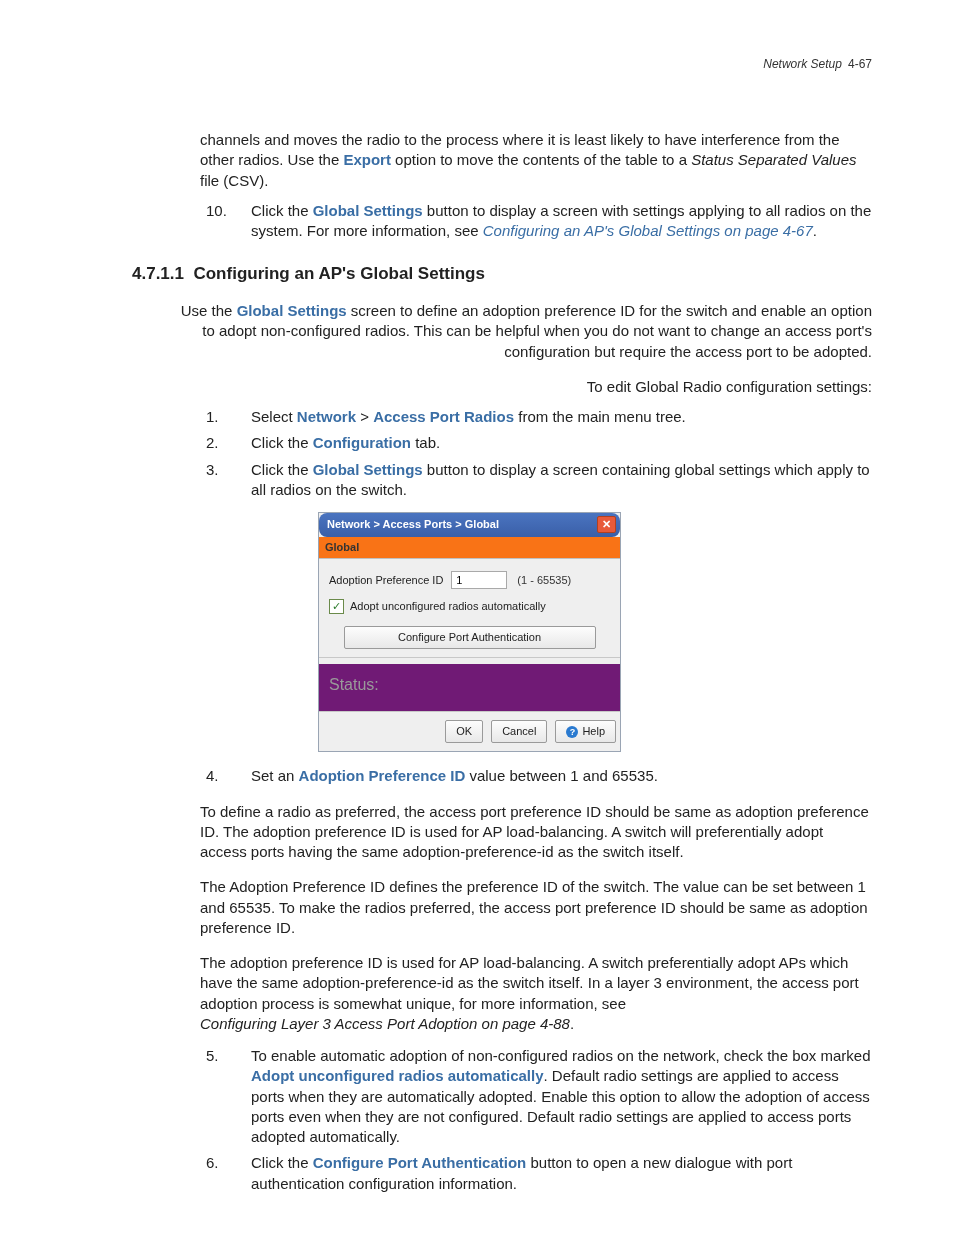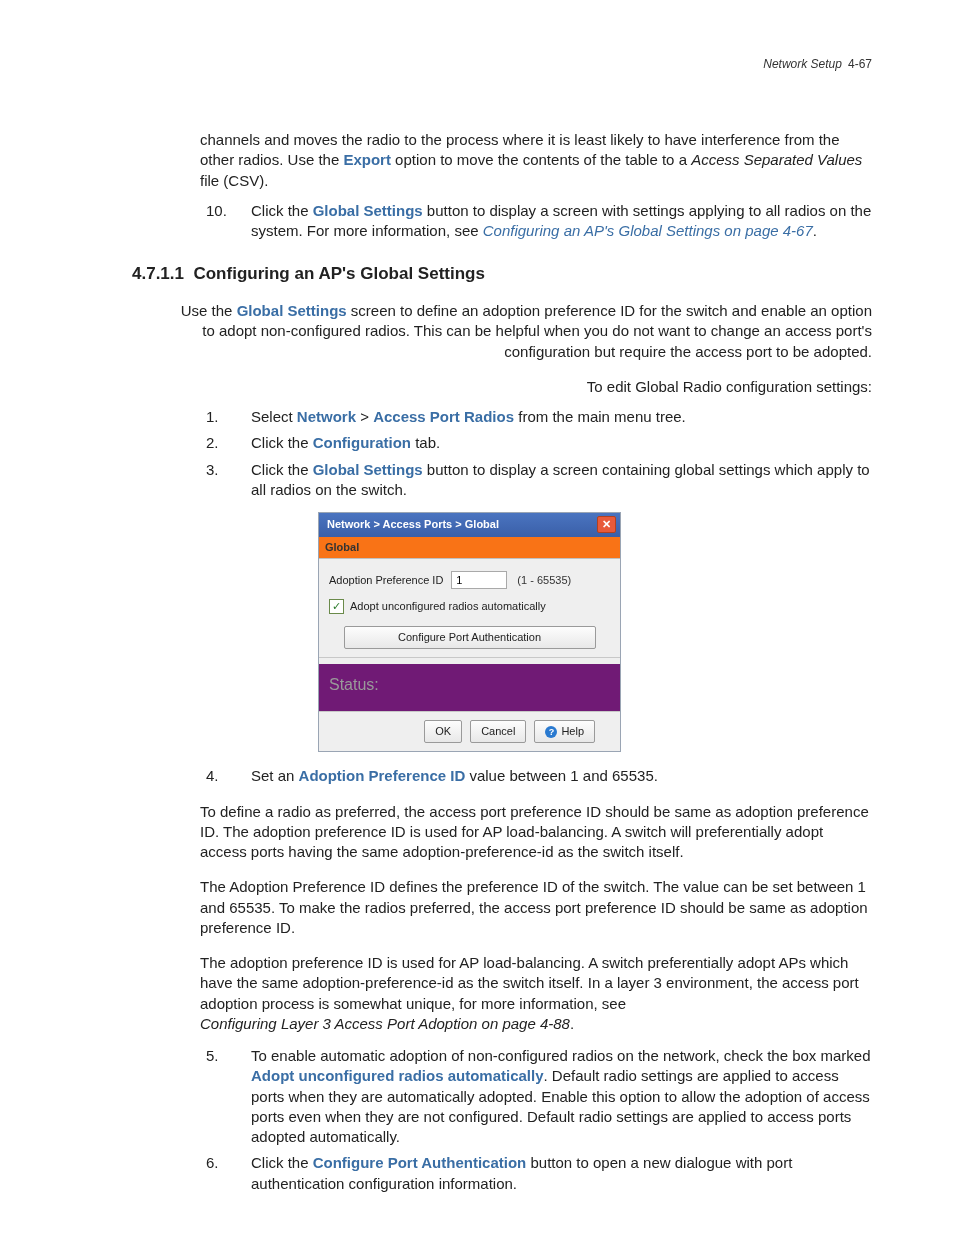--- a/index.html
+++ b/index.html
@@ -86,20 +86,21 @@
     background: #efefef;
   }
   .dlg-title {
     background: linear-gradient(#4a74c0, #3a5fa8);
     color: #fff;
     font-weight: bold;
     padding: 3px 4px 4px 8px;
     display: flex;
     justify-content: space-between;
     align-items: center;
+    border-radius: 8px;
   }
   .dlg-close {
     width: 17px;
     height: 15px;
     background: #e85a3a;
     border: 1px solid #b34020;
     border-radius: 2px;
     display: flex;
     align-items: center;
     justify-content: center;
@@ -176,21 +177,21 @@
     margin: 6px -10px 0 -10px;
   }
   .dlg-status {
     padding: 10px 4px 16px 10px;
     color: #9a9a9a;
     font-size: 16px;
     background: #701a75;
   }
   .dlg-footer {
     border-top: 1px solid #c8c8c8;
-    padding: 8px 25px;
+    padding: 8px 4px;
     display: flex;
     justify-content: flex-end;
     gap: 8px;
     background: #efefef;
   }
   .help-icon {
     width: 12px;
     height: 12px;
     border-radius: 50%;
     background: #2a7ad0;
@@ -207,21 +208,21 @@
 <body>
 
 <div class="page">
   <div class="running-head">
     <span>Network Setup</span><span class="pn">4-67</span>
   </div>
 
   <div class="content">
 
     <p class="para indent1">
-      <span>channels and moves the radio to the process where it is least likely to have interference from the other radios. Use the </span><span class="bold-blue">Export</span><span> option to move the contents of the table to a </span><span class="ital">Access Separated Values</span><span> file (CSV).</span>
+      <span>channels and moves the radio to the process where it is least likely to have interference from the other radios. Use the </span><span class="bold-blue">Export</span><span> option to move the contents of the table to a </span><span class="ital">Status Separated Values</span><span> file (CSV).</span>
     </p>
 
     <div class="row indent-list">
       <span class="num">10.</span>
       <span class="txt">
         <span>Click the </span><span class="bold-blue">Global Settings</span><span> button to display a screen with settings applying to all radios on the system. For more information, see </span><span class="link-blue">Configuring an AP's Global Settings on page 4-67</span><span>.</span>
       </span>
     </div>
 
     <div class="heading">

